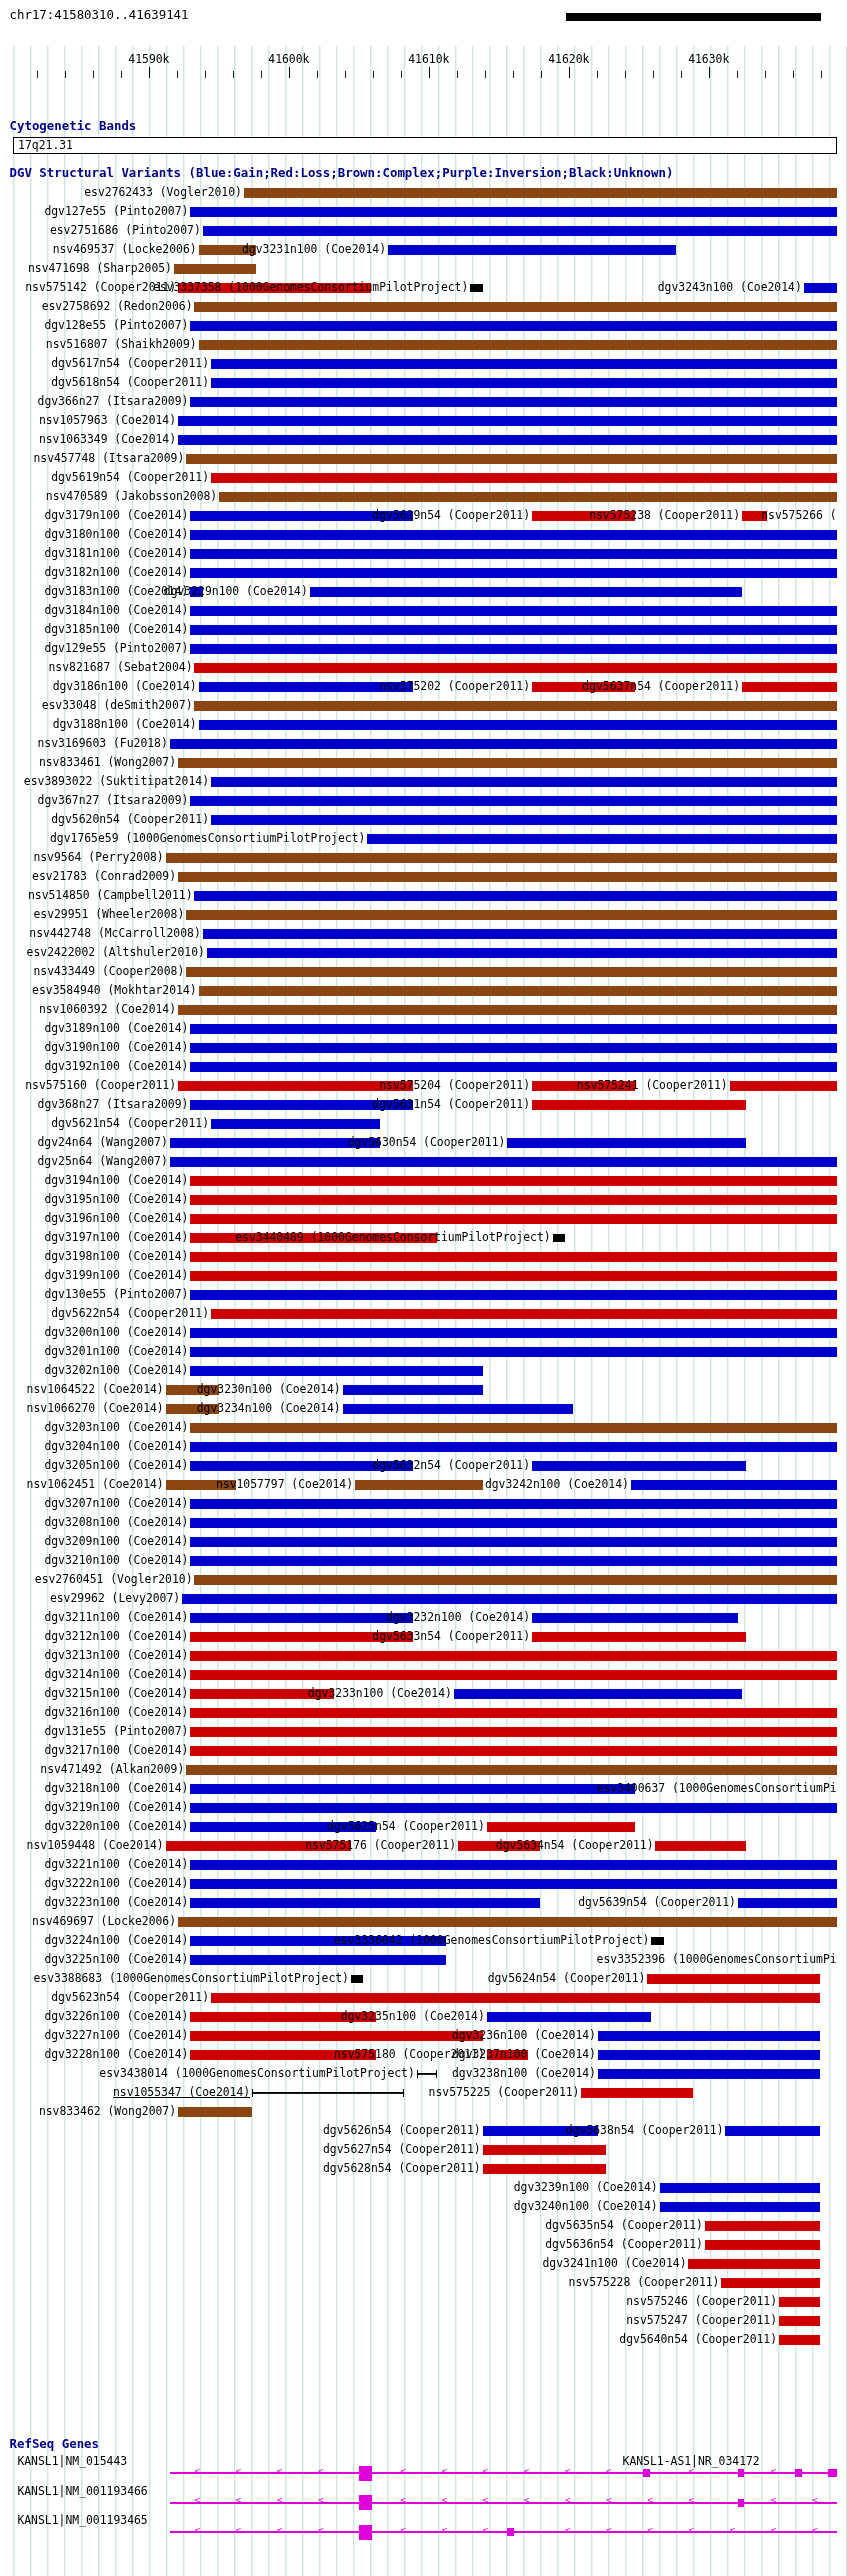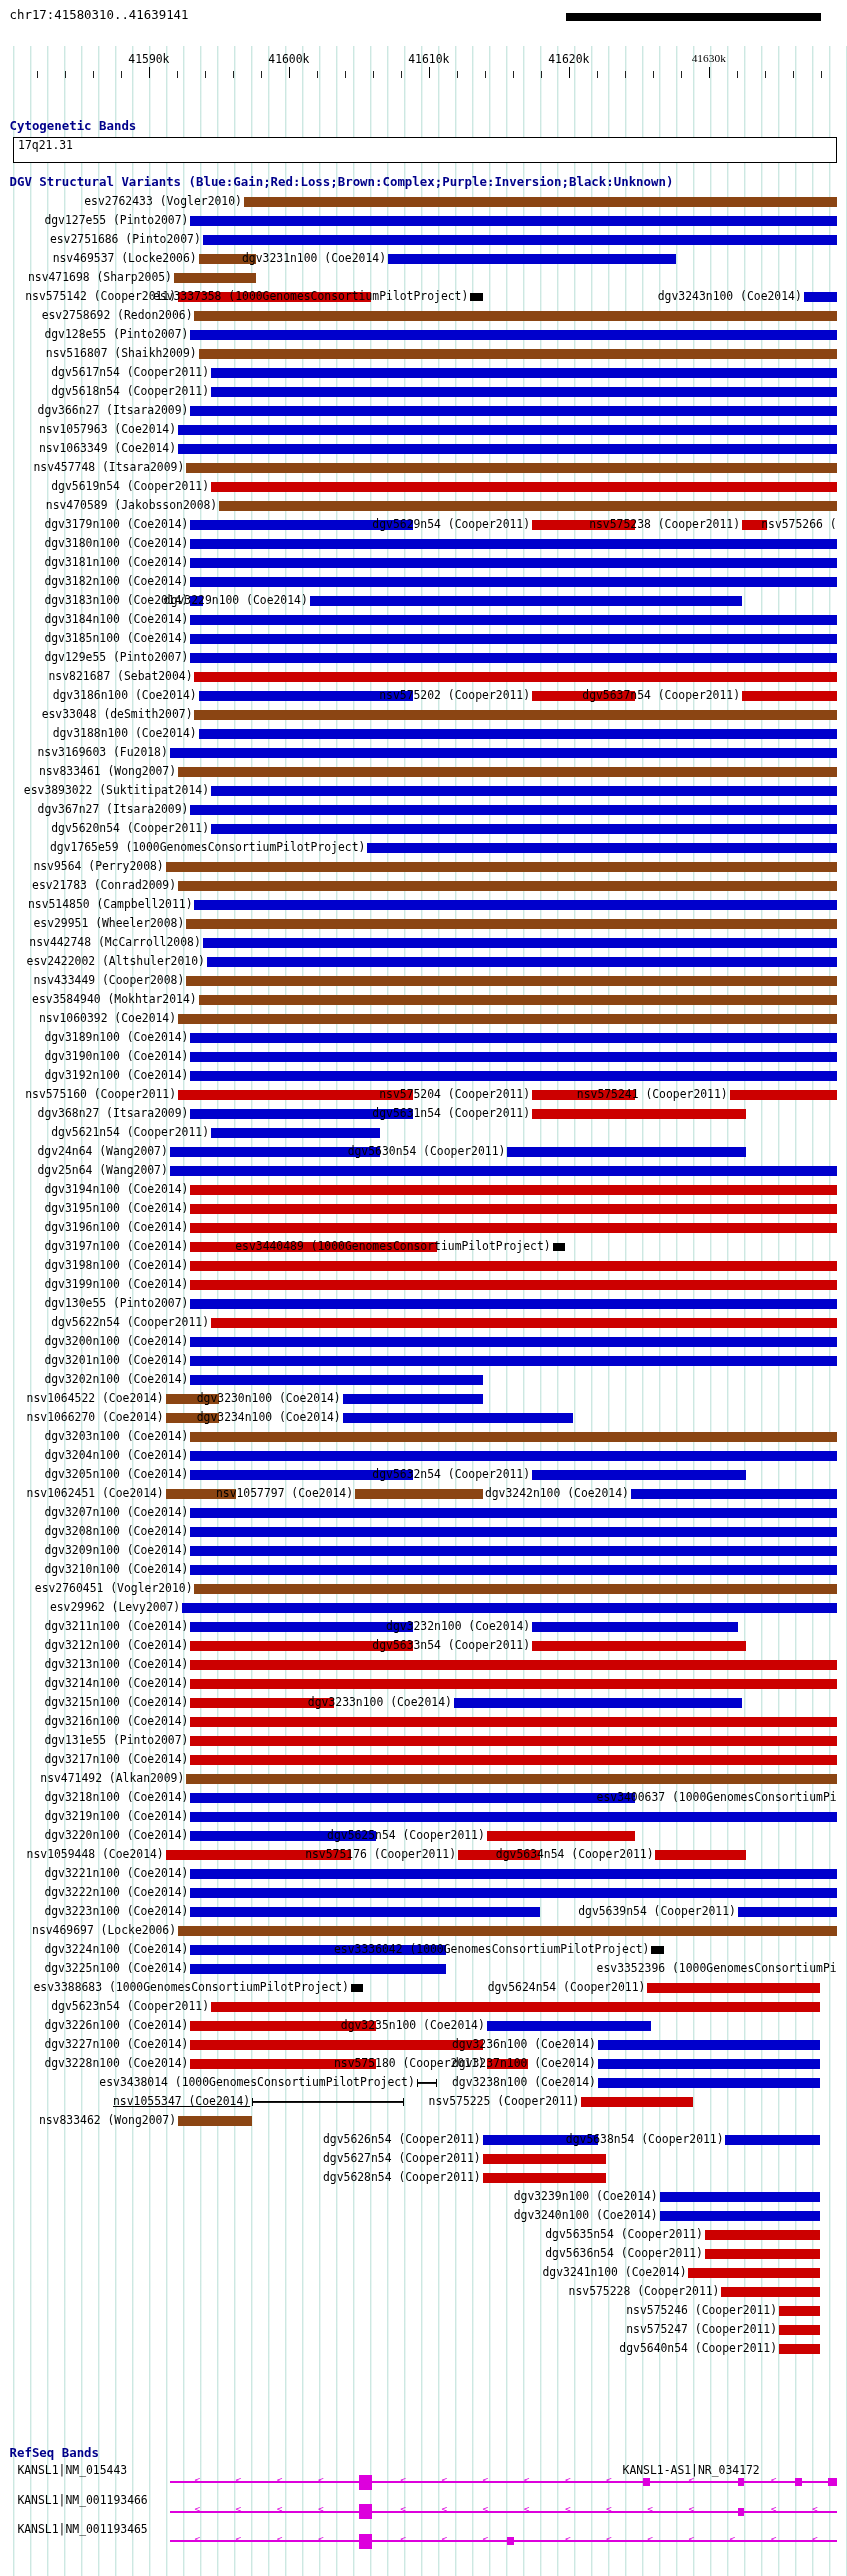--- a/index.html
+++ b/index.html
@@ -10,21 +10,21 @@
   .grid{position:absolute;top:46px;left:0;right:0;bottom:0;
         background-image:repeating-linear-gradient(to right,rgba(125,195,180,.55) 0,rgba(125,195,180,.55) 1px,transparent 1px,transparent 17px);
         background-position:13.3px 0;}
   .ruler{position:relative;height:32px;margin:0 11.4px 0 13.3px;}
   .rlabel{position:absolute;top:5.7px;transform:translateX(-50%);font-size:11.4px;background:transparent;}
   .rtick{position:absolute;top:21px;width:1px;height:10.5px;background:#000;}
   .rtick.minor{top:25px;height:6.7px;background:#222;}
   .sect-title{color:#00008b;font-weight:bold;font-size:12.4px;margin:40px 11.4px 0 9.5px;white-space:nowrap;}
   .sect-title.dgv{margin-top:11px;}
   .sect-title.refseq{margin-top:86px;}
-  .band{margin:3.8px 11.4px 0 13.3px;height:26px;border:1px solid #000;background:#fff;
+  .band{margin:3.8px 11.4px 0 13.3px;height:17px;border:1px solid #000;background:#fff;
         font-size:11.4px;line-height:14.3px;padding-left:3.8px;box-sizing:border-box;}
   .rows{margin:3.8px 11.4px 0 13.3px;}
   .vrow{position:relative;height:19px;overflow:hidden;}
   .vlabel{position:absolute;top:2.9px;font-size:11.4px;line-height:13.3px;white-space:nowrap;}
   .vbar{position:absolute;top:4.8px;height:9.5px;}
   .vbar.u{top:5.7px;height:7.6px;}
   .vbar.t{top:5.7px;height:7.6px;background:linear-gradient(#000,#000) center/100% 1.9px no-repeat;
           border-left:1px solid #000;border-right:1px solid #000;box-sizing:border-box;}
   .grows{margin:1.9px 11.4px 0 13.3px;}
   .grow{position:relative;height:29.5px;}
@@ -69,21 +69,21 @@
       <div class="rtick minor" style="left: 81.07%;"></div>
       <div class="rtick" style="left: 84.47%;"></div>
       <div class="rtick minor" style="left: 87.87%;"></div>
       <div class="rtick minor" style="left: 91.27%;"></div>
       <div class="rtick minor" style="left: 94.67%;"></div>
       <div class="rtick minor" style="left: 98.07%;"></div>
       <div class="rlabel" style="left: 16.47%;">41590k</div>
       <div class="rlabel" style="left: 33.47%;">41600k</div>
       <div class="rlabel" style="left: 50.47%;">41610k</div>
       <div class="rlabel" style="left: 67.47%;">41620k</div>
-      <div class="rlabel" style="left: 84.47%; font-family: Liberation Serif, serif;">41630k</div>
+      <div class="rlabel" style="left: 84.47%;">41630k</div>
     </div>
   <div class="sect-title">Cytogenetic Bands</div>
   <div class="band">17q21.31</div>
   <div class="sect-title dgv">DGV Structural Variants (Blue:Gain;Red:Loss;Brown:Complex;Purple:Inversion;Black:Unknown)</div>
   <div class="rows">
       <div class="vrow">
         <div class="vbar c" title="esv2762433 (Vogler2010)" style="left: 28%; width: 72%; background: rgb(139, 69, 19);"></div>
         <span class="vlabel" style="right: calc(72% + 1.9px);">esv2762433 (Vogler2010)</span>
       </div>
       <div class="vrow">
@@ -603,21 +603,21 @@
       </div>
       <div class="vrow">
         <div class="vbar l" title="nsv575247 (Cooper2011)" style="left: 93%; width: 5%; background: rgb(204, 0, 0);"></div>
         <span class="vlabel" style="right: calc(7% + 1.9px);">nsv575247 (Cooper2011)</span>
       </div>
       <div class="vrow">
         <div class="vbar l" title="dgv5640n54 (Cooper2011)" style="left: 93%; width: 5%; background: rgb(204, 0, 0);"></div>
         <span class="vlabel" style="right: calc(7% + 1.9px);">dgv5640n54 (Cooper2011)</span>
       </div>
     </div>
-  <div class="sect-title refseq">RefSeq Bands</div>
+  <div class="sect-title refseq">RefSeq Genes</div>
   <div class="grows">
       <div class="grow">
         <span class="glabel" style="left: 0.5%;">KANSL1|NM_015443</span>
         <span class="glabel" style="left: 74%;">KANSL1-AS1|NR_034172</span>
         <div class="gline" style="left: 19%; width: 81%; background: rgb(221, 0, 221);"></div>
         <span class="garrow" style="left: 22%; color: rgb(221, 0, 221);">&lt;</span>
         <span class="garrow" style="left: 27%; color: rgb(221, 0, 221);">&lt;</span>
         <span class="garrow" style="left: 32%; color: rgb(221, 0, 221);">&lt;</span>
         <span class="garrow" style="left: 37%; color: rgb(221, 0, 221);">&lt;</span>
         <span class="garrow" style="left: 47%; color: rgb(221, 0, 221);">&lt;</span>

